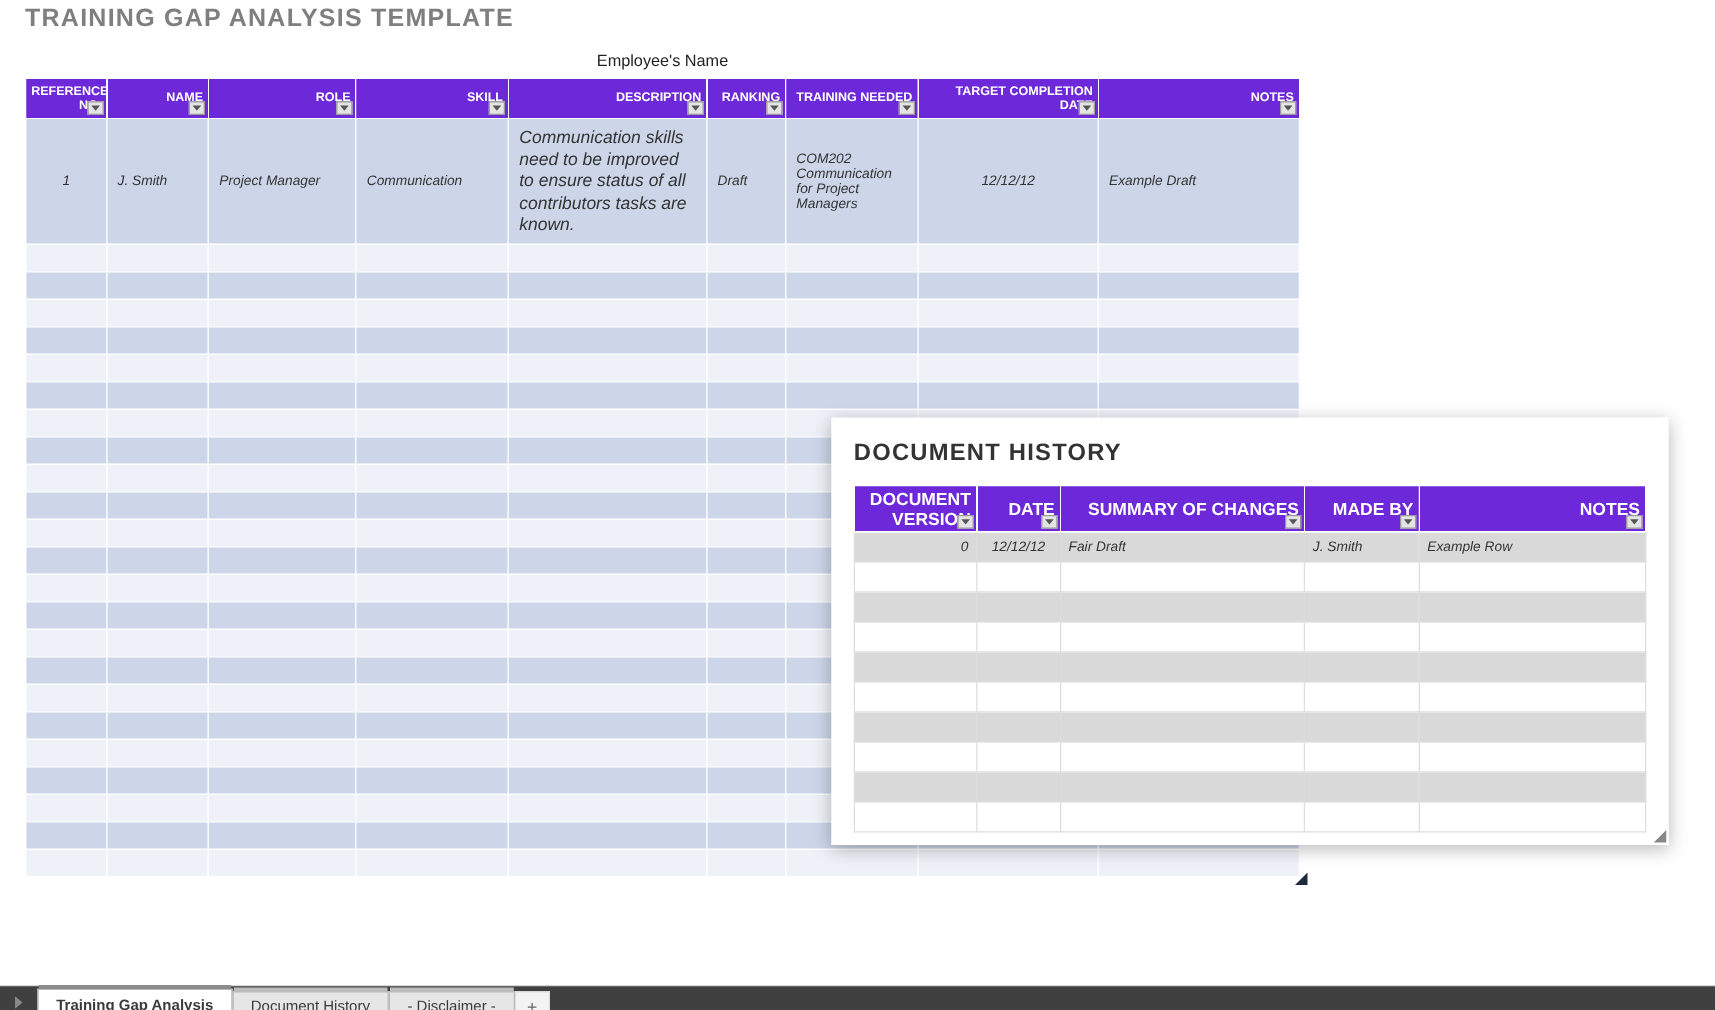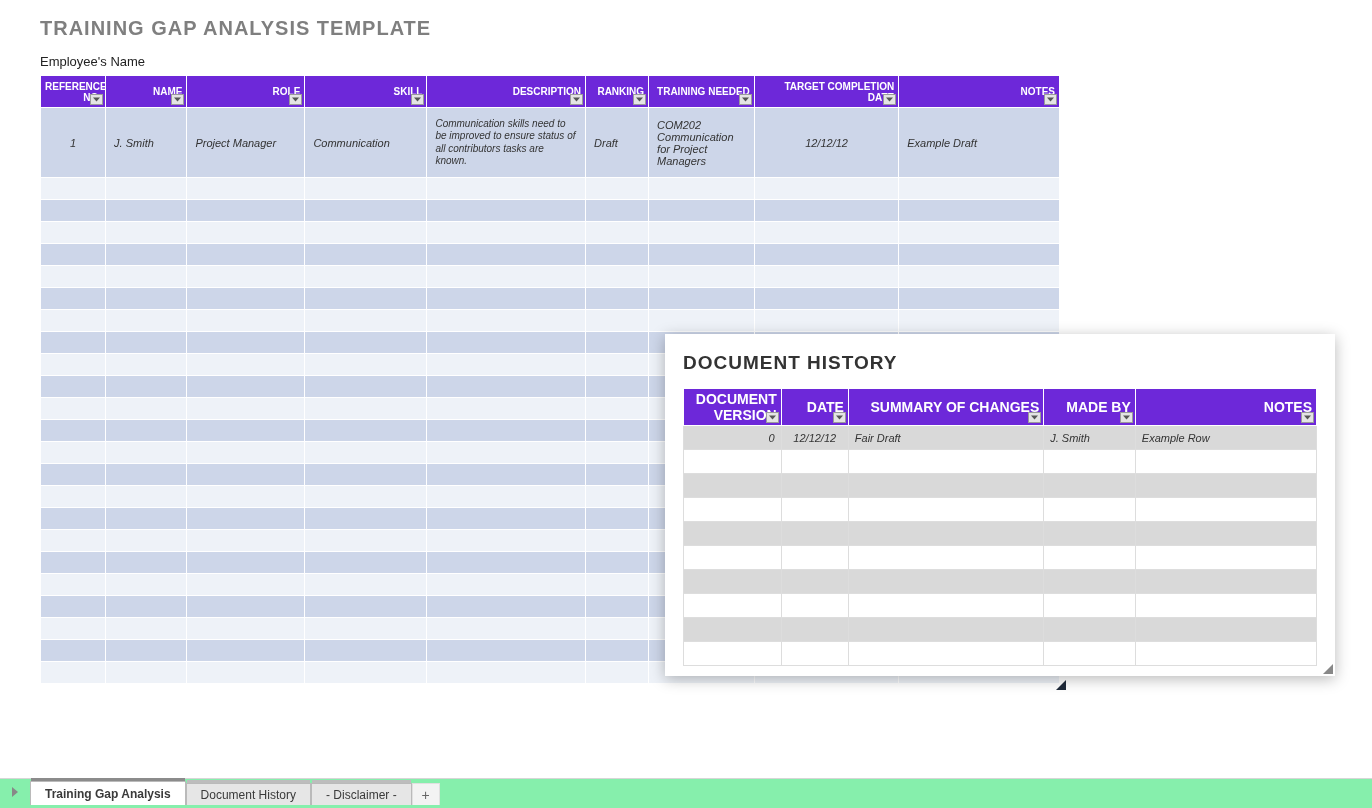--- a/index.html
+++ b/index.html
@@ -8,36 +8,36 @@
     background: #ffffff;
     width: 1372px;
     height: 808px;
     position: relative;
     overflow: hidden;
   }
 
   
   .main-sheet {
     position: absolute;
-    top: 17px;
+    top: 4px;
     left: 20px;
     width: 1020px;
-    margin-left: 20px;
   }
   .title {
     font-size: 20px;
     font-weight: 700;
     color: #7f7f7f;
     letter-spacing: 1px;
     margin-bottom: 14px;
   }
   .subtitle {
     font-size: 13px;
     color: #222;
     margin-bottom: 6px;
+    text-align: center;
   }
 
   table {
     border-collapse: collapse;
     width: 100%;
     table-layout: fixed;
   }
   th, td {
     border: 1px solid #ffffff;
     font-size: 11px;
@@ -88,21 +88,21 @@
 
   .main-table tbody tr.data-row td {
     height: 70px;
     font-style: italic;
     color: #333;
     text-align: left;
     padding: 6px 8px;
     background: #cdd6e9;
   }
   .main-table tbody tr.data-row td.center { text-align: center; }
-  .main-table tbody tr.data-row td.desc { font-size: 10px; line-height: 1.25; }
+  .main-table tbody tr.data-row td.desc { font-size: 14px; line-height: 1.25; }
 
   
   .overlay {
     position: absolute;
     top: 334px;
     left: 665px;
     width: 670px;
     background: #ffffff;
     box-shadow: 0 3px 14px rgba(0,0,0,.28);
     padding: 18px 18px 10px 18px;
@@ -143,22 +143,22 @@
     border-style: solid;
     border-width: 0 0 10px 10px;
     border-color: transparent transparent #888 transparent;
   }
 
   
   .tab-bar {
     position: absolute;
     left: 0; right: 0;
     bottom: 0;
-    height: 30px;
-    background: #86efac;
+    height: 20px;
+    background: #404040;
     border-top: 1px solid #d6d6d6;
     display: flex;
     align-items: flex-start;
   }
   .nav-arrow {
     width: 30px; height: 26px;
     display: flex;
     align-items: center;
     justify-content: center;
   }

